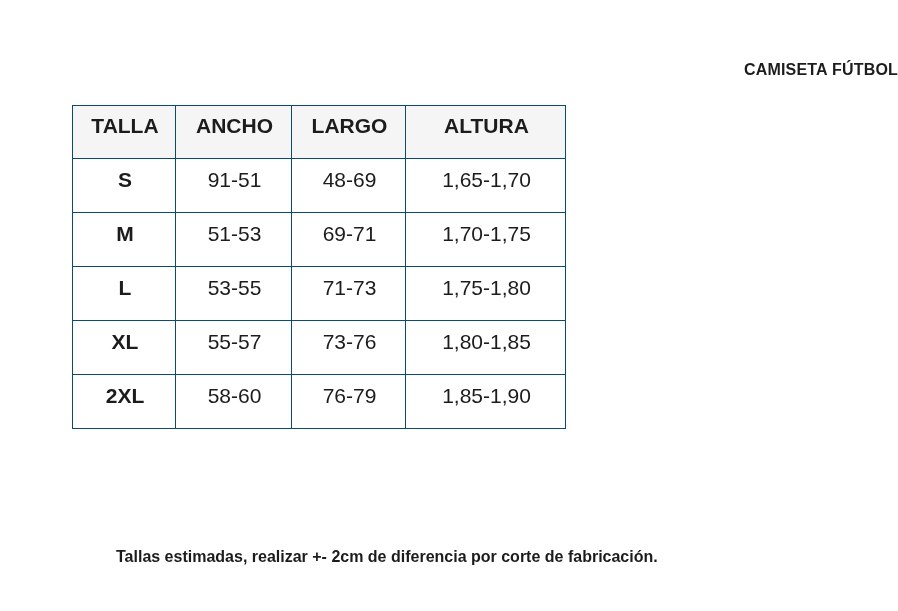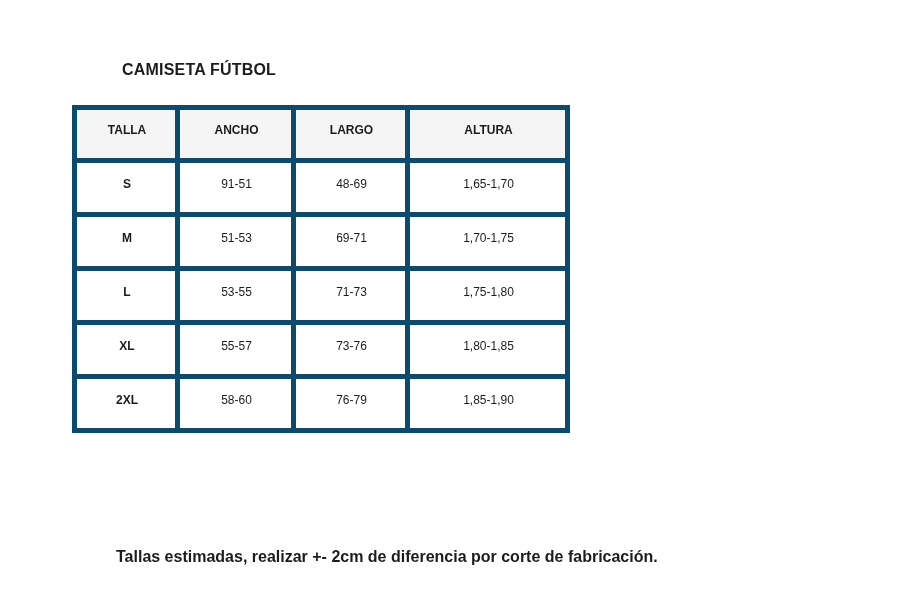--- a/index.html
+++ b/index.html
@@ -10,38 +10,38 @@
     background: #ffffff;
     font-family: "Liberation Sans", sans-serif;
     color: #1c1c1c;
     overflow: hidden;
   }
   .title {
     position: absolute;
     top: 61px;
     left: 122px;
     right: 0;
-    text-align: left;
+    text-align: right;
     font-size: 16px;
     font-weight: bold;
     letter-spacing: 0.2px;
   }
   table.size-table {
     position: absolute;
     top: 105px;
     left: 72px;
     border-collapse: collapse;
     table-layout: fixed;
   }
   .size-table th, .size-table td {
-    border: 5px solid #0c4a6e;
+    border: 1px solid #0c4a6e;
     text-align: center;
     vertical-align: top;
     box-sizing: border-box;
-    font-size: 12px;
+    font-size: 21px;
     line-height: 18px;
     padding: 12px 2px 0 4px;
   }
   .size-table th {
     background: #f5f5f5;
     font-weight: bold;
     height: 53px;
     padding-top: 11px;
   }
   .size-table td { height: 54px; background: #ffffff; }

